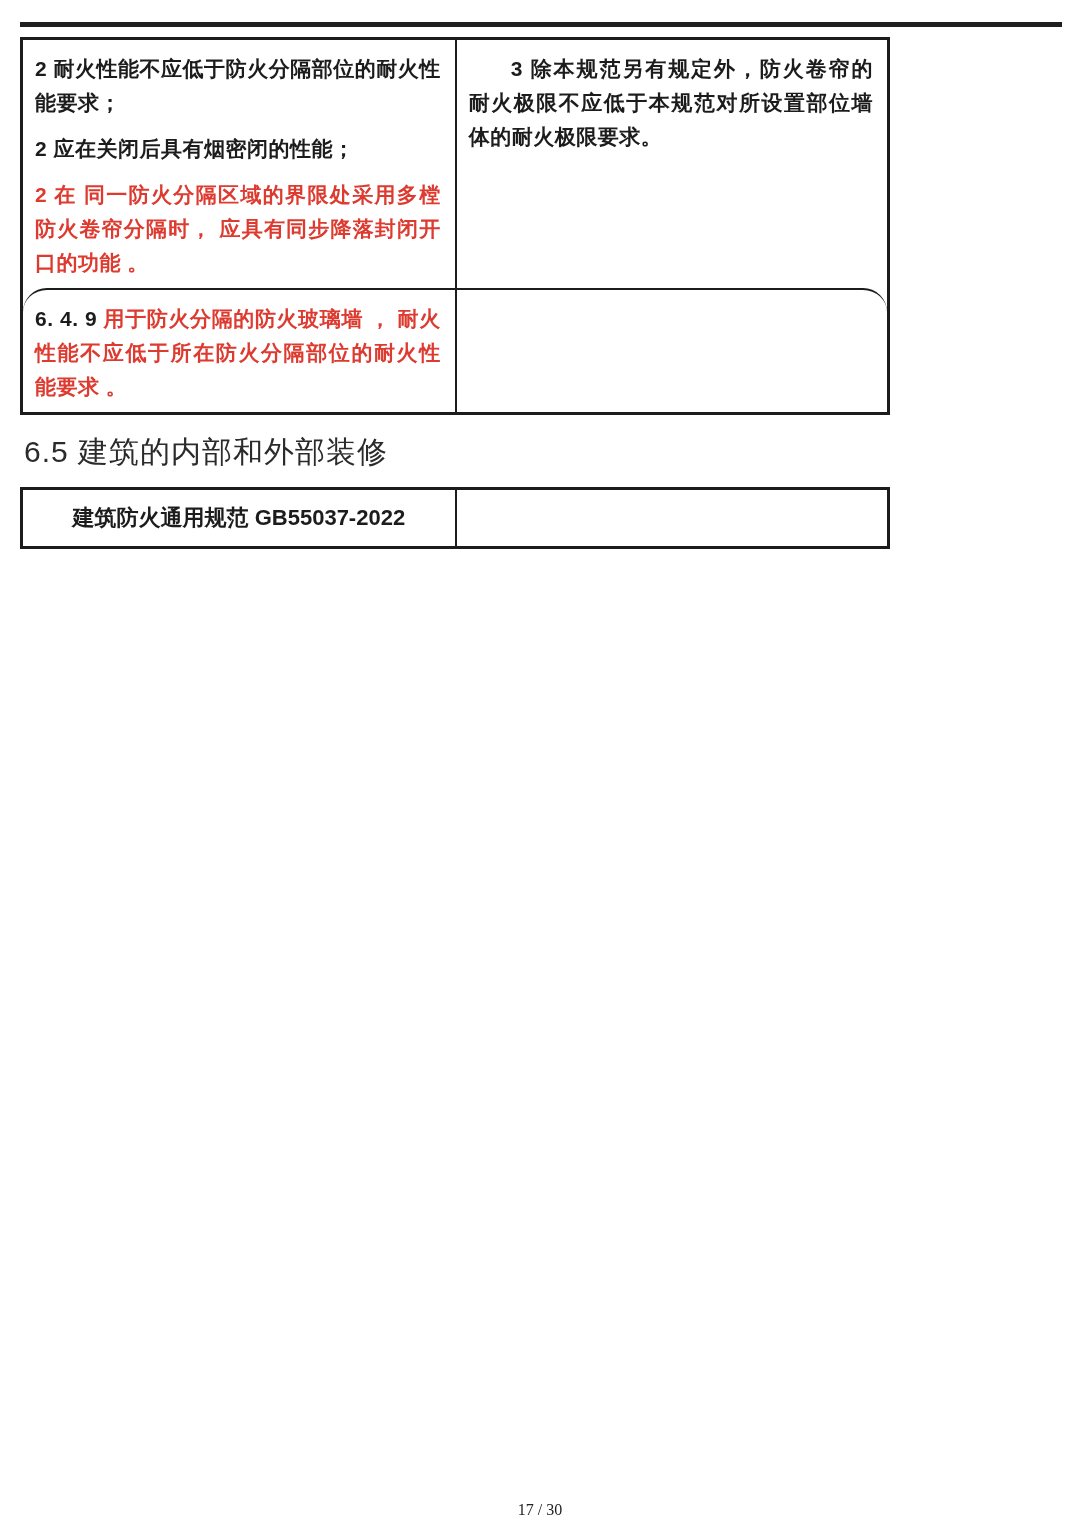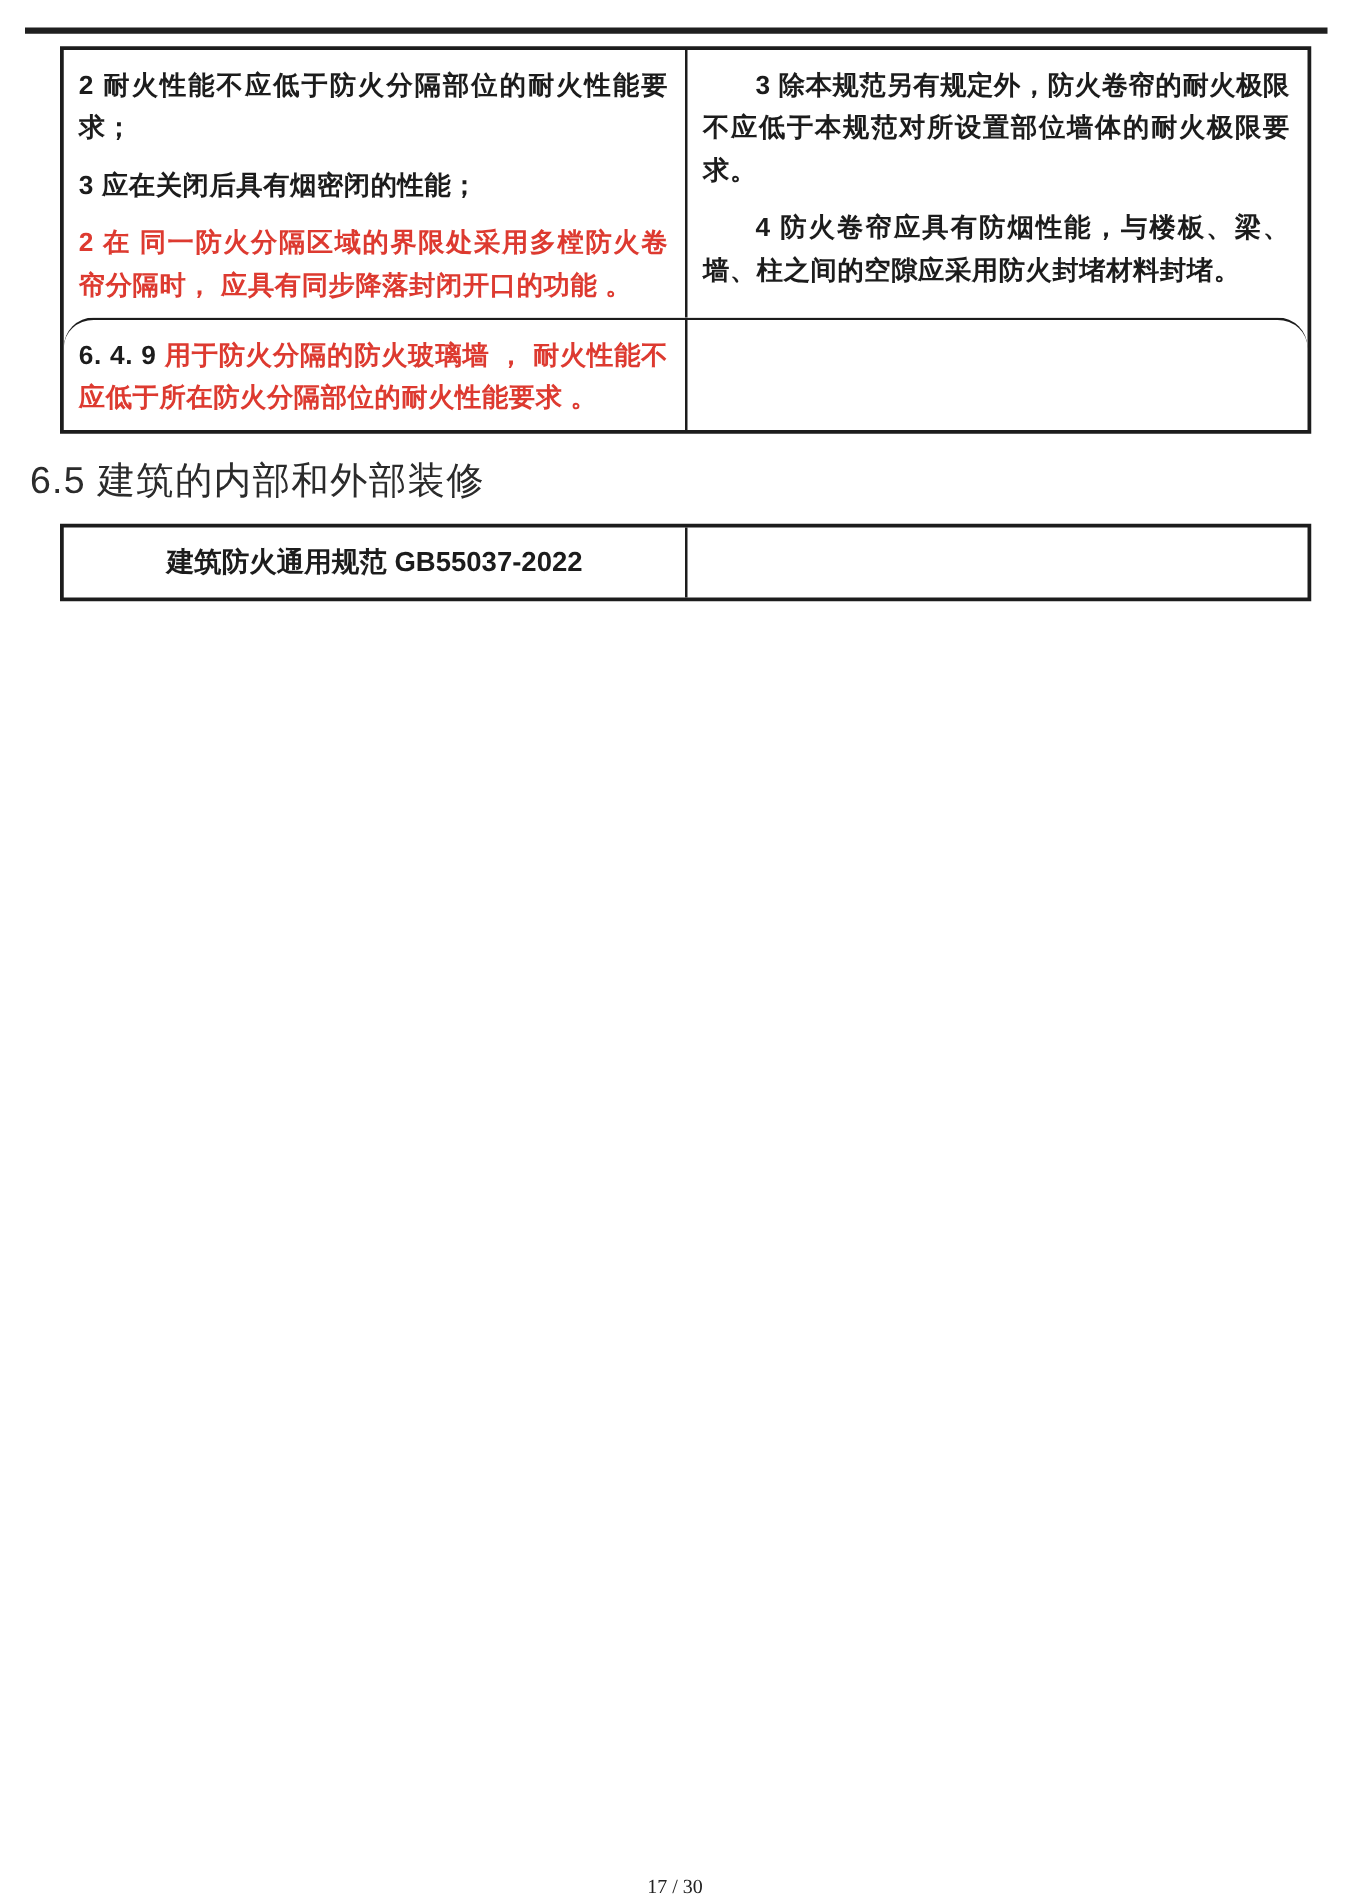--- a/index.html
+++ b/index.html
@@ -10,23 +10,22 @@
   body{
     width:1080px; height:1515px; overflow:hidden; position:relative;
     font-family:"Liberation Sans","DejaVu Sans",sans-serif;
     color:var(--ink);
   }
   .page{width:1080px; height:1515px; padding:0 18px 0 20px; position:relative;}
   .top-rule{
     height:5px; background:#1f1f1f; margin:22px 0 0 0; width:1042px;
   }
   .ctable{
-    width:1001px; border:3px solid var(--border); border-top-width:3px;
+    width:870px; border:3px solid var(--border); border-top-width:3px;
     margin-top:10px;
-    margin-left:28px;
   }
   .trow{display:flex; border-top:2px solid var(--border);}
   .trow:first-child{border-top:none;}
   .tcell{
     padding:12px 14px 8px 12px; font-size:21px; font-weight:700;
     line-height:1.62; text-align:justify; letter-spacing:0.5px;
   }
   .tcell.left{width:50.2%; border-right:2px solid var(--border);}
   .tcell.right{width:49.8%;}
   .para{margin:0 0 12px 0;}
@@ -61,26 +60,25 @@
 <body>
 
 <div class="page">
 
   <div class="top-rule"></div>
 
   <div class="ctable" id="table1">
       <div class="trow">
         <div class="tcell left">
           <p class="para"><span class="seg c-k">2 耐火性能不应低于防火分隔部位的耐火性能要求；</span></p>
-          <p class="para"><span class="seg c-k">3 应在关闭后具有烟密闭的性能；</span></p>
+          <p class="para"><span class="seg c-k">2 应在关闭后具有烟密闭的性能；</span></p>
           <p class="para"><span class="seg c-r">2 在 同一防火分隔区域的界限处采用多樘防火卷帘分隔时， 应具有同步降落封闭开口的功能 。</span></p>
         </div>
         <div class="tcell right">
           <p class="para indent"><span class="seg c-k">3 除本规范另有规定外，防火卷帘的耐火极限不应低于本规范对所设置部位墙体的耐火极限要求。</span></p>
-          <p class="para indent"><span class="seg c-k">4 防火卷帘应具有防烟性能，与楼板、梁、墙、柱之间的空隙应采用防火封堵材料封堵。</span></p>
         </div>
       </div>
       <div class="trow">
         <div class="tcell left">
           <p class="para"><span class="seg c-k">6. 4. 9 </span><span class="seg c-r">用于防火分隔的防火玻璃墙 ， 耐火性能不应低于所在防火分隔部位的耐火性能要求 。</span></p>
         </div>
         <div class="tcell right"></div>
       </div>
     </div>
 

